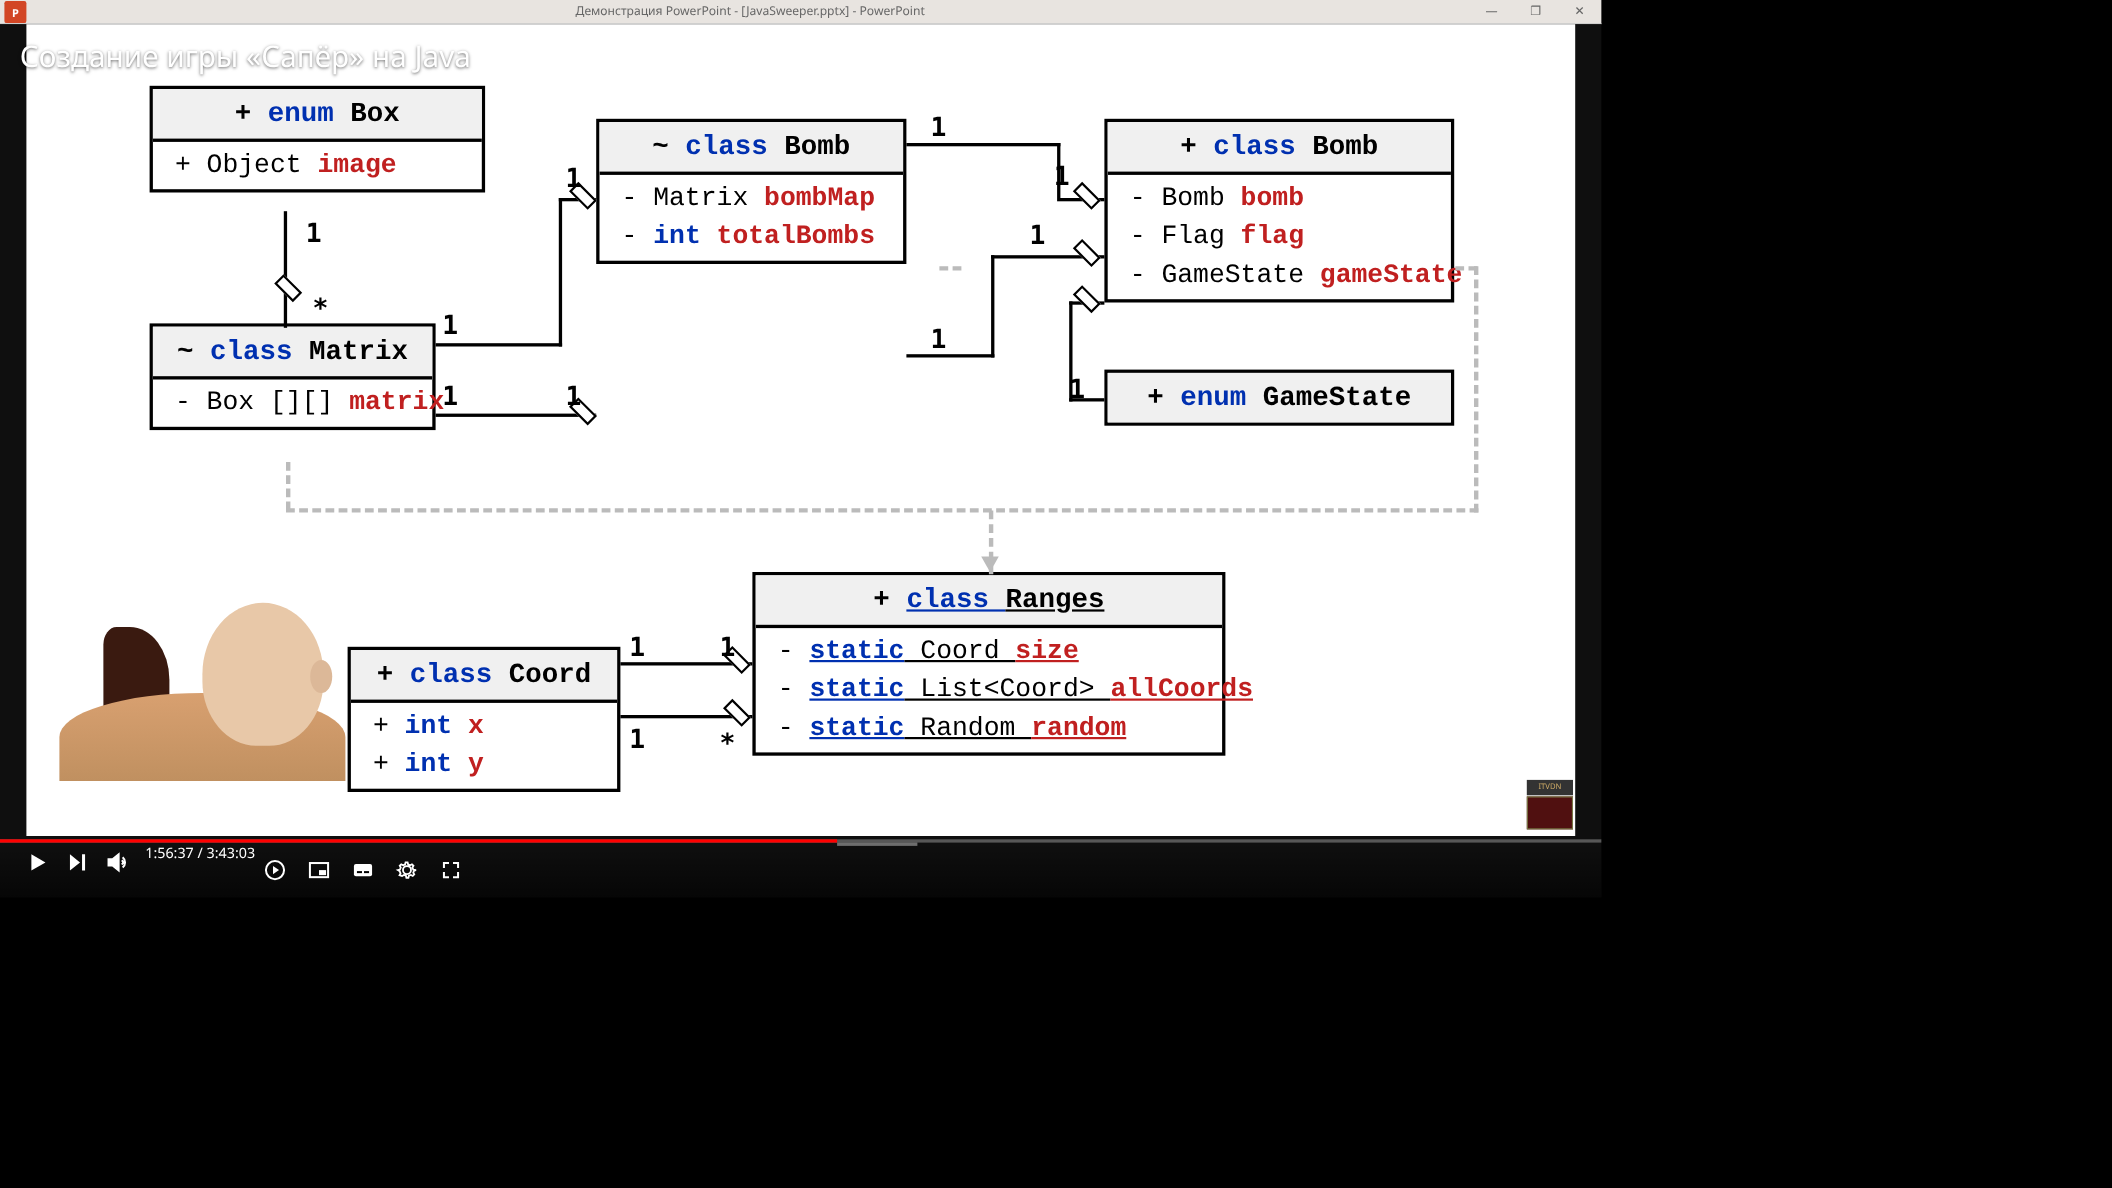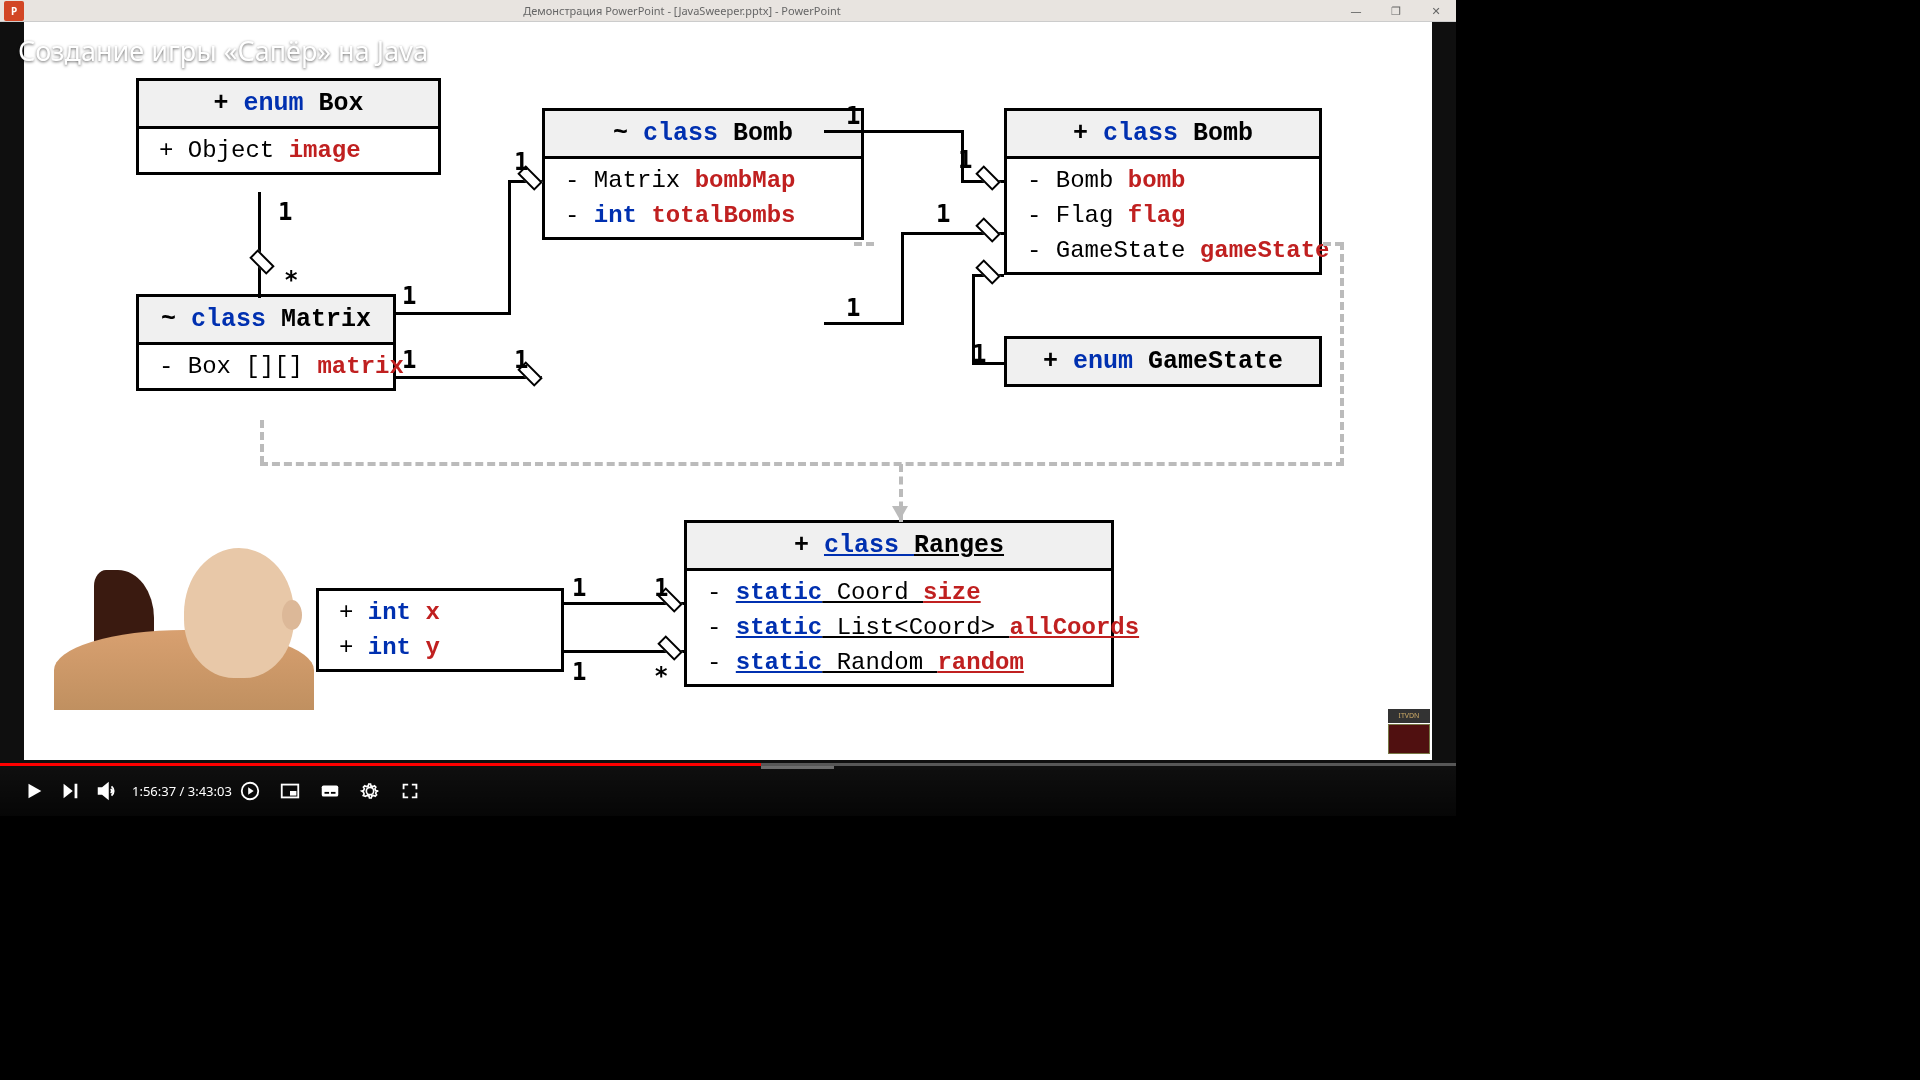--- a/index.html
+++ b/index.html
@@ -21,21 +21,21 @@
 .uml{position:absolute;border:3px solid #000;background:#fff;font-family:'Consolas','Courier New',monospace}
 .uml-head{background:#f0f0f0;border-bottom:3px solid #000;padding:8px 20px;text-align:center;font-size:25px;font-weight:bold}
 .uml-body{padding:4px 20px}
 .uml-row{padding:4px 0;font-size:24px;white-space:nowrap}
 .kw{color:#0030b0;font-weight:bold}
 .nm{color:#c02020;font-weight:bold}
 .u{text-decoration:underline}
 
 
 .box-enum{left:112px;top:56px;width:305px}
-.box-bomb{left:518px;top:86px;width:322px}
+.box-bomb{left:518px;top:86px;width:282px}
 .box-game{left:980px;top:86px;width:318px}
 .box-matrix{left:112px;top:272px;width:260px}
 .box-flag{left:518px;top:282px;width:282px}
 .box-gamestate{left:980px;top:314px;width:318px}
 .box-ranges{left:660px;top:498px;width:430px}
 .box-coord{left:292px;top:566px;width:248px}
 
 .mult{position:absolute;font:bold 24px Consolas,monospace}
 .diamond{position:absolute;width:24px;height:12px;border:2px solid #000;transform:rotate(45deg);background:#fff}
 .hline{position:absolute;height:3px;background:#000}
@@ -103,21 +103,21 @@
 .presenter{position:absolute;left:30px;bottom:50px;width:260px;height:180px;z-index:5}
 .head{position:absolute;left:130px;top:18px;width:110px;height:130px;background:#e8c8a8;border-radius:50% 50% 45% 45%}
 .ear{position:absolute;left:228px;top:70px;width:20px;height:30px;background:#dcb898;border-radius:50%}
 .body-p{position:absolute;left:0;bottom:0;width:260px;height:80px;background:linear-gradient(#d8a070,#c09060);border-radius:60% 60% 0 0}
 .chair{position:absolute;left:40px;bottom:60px;width:60px;height:80px;background:#3a1a10;border-radius:20% 60% 0 0}
 
 
 .progress{position:absolute;bottom:50px;left:0;right:0;height:3px;background:rgba(255,255,255,.3);z-index:20}
 .progress-fill{height:100%;width:52.3%;background:#ff0000}
 .buffered{position:absolute;left:52.3%;width:5%;height:100%;background:rgba(255,255,255,.4)}
-.controls{position:absolute;bottom:0;left:0;right:0;height:50px;display:flex;align-items:center;padding:0 16px;color:#fff;z-index:20;background:linear-gradient(transparent,rgba(0,0,0,.6))}
+.controls{position:absolute;bottom:0;left:0;right:0;height:50px;display:flex;padding:0 16px;color:#fff;z-index:20;background:linear-gradient(transparent,rgba(0,0,0,.6))}
 .cbtn{width:36px;height:36px;display:inline-flex;align-items:center;justify-content:center;cursor:pointer}
 .cbtn svg{width:22px;height:22px;fill:#fff}
 .time{font-size:13px;margin-left:8px}
 .scroll-hint{flex:1;text-align:center;font-size:13px;color:#ddd}
 .scroll-hint .chev{display:block;font-size:10px;color:#aaa}
 .right-ctls{display:flex;align-items:center;gap:4px}
 .watermark{position:absolute;right:26px;bottom:62px;width:42px;height:30px;background:#501010;border:1px solid #774;z-index:8}
 .watermark-top{position:absolute;right:26px;bottom:93px;width:42px;height:14px;background:#333;z-index:8;font-size:7px;color:#ca6;text-align:center;padding-top:2px}
 </style>
 </head>
@@ -181,20 +181,21 @@
     <div class="uml box-ranges">
       <div class="uml-head"><span>+ </span><span class="kw u">class </span><span class="u">Ranges</span></div>
       <div class="uml-body">
         <div class="uml-row"><span>- </span><span class="kw u">static</span><span class="u"> Coord </span><span class="nm u">size</span></div>
         <div class="uml-row"><span>- </span><span class="kw u">static</span><span class="u"> List&lt;Coord&gt; </span><span class="nm u">allCoords</span></div>
         <div class="uml-row"><span>- </span><span class="kw u">static</span><span class="u"> Random </span><span class="nm u">random</span></div>
       </div>
     </div>
 
     <div class="uml box-coord">
+      <div class="uml-head"><span>+ </span><span class="kw">class </span><span>Coord</span></div>
       <div class="uml-body">
         <div class="uml-row"><span>+ </span><span class="kw">int </span><span class="nm">x</span></div>
         <div class="uml-row"><span>+ </span><span class="kw">int </span><span class="nm">y</span></div>
       </div>
     </div>
 
     <div class="vline l1"></div>
     <div class="diamond d1"></div>
     <div class="mult m1a">1</div>
     <div class="mult m1b">*</div>

